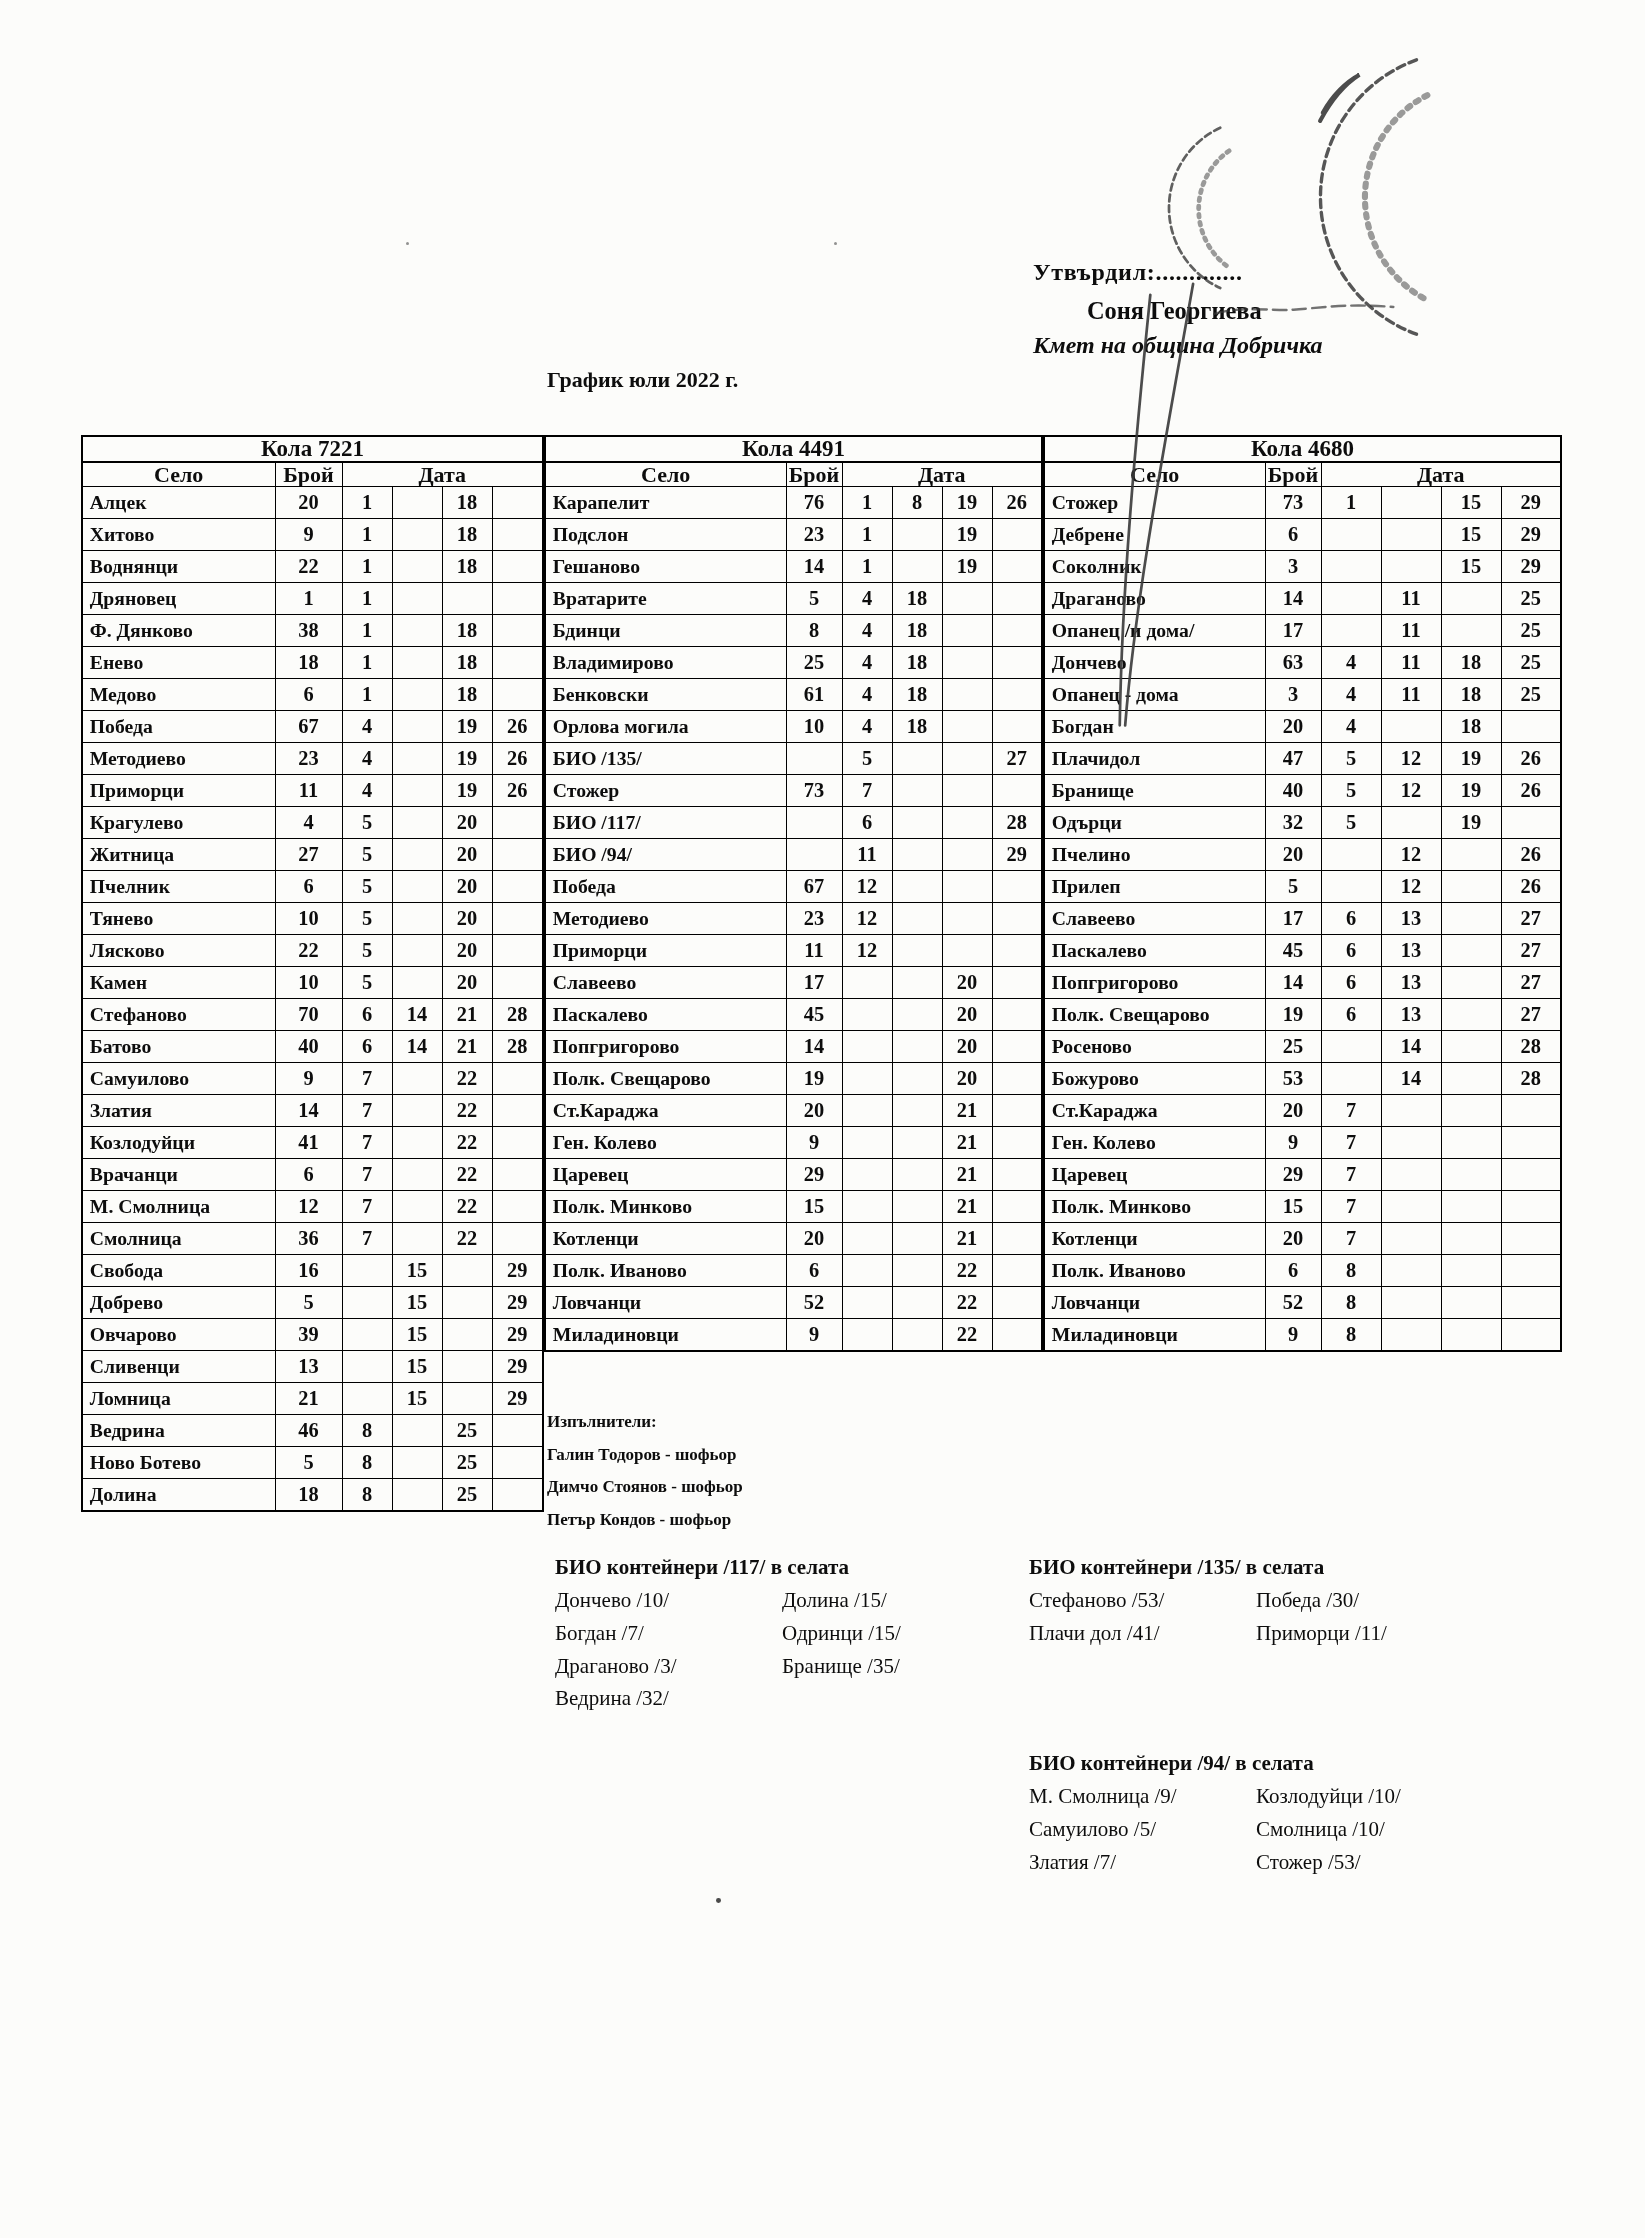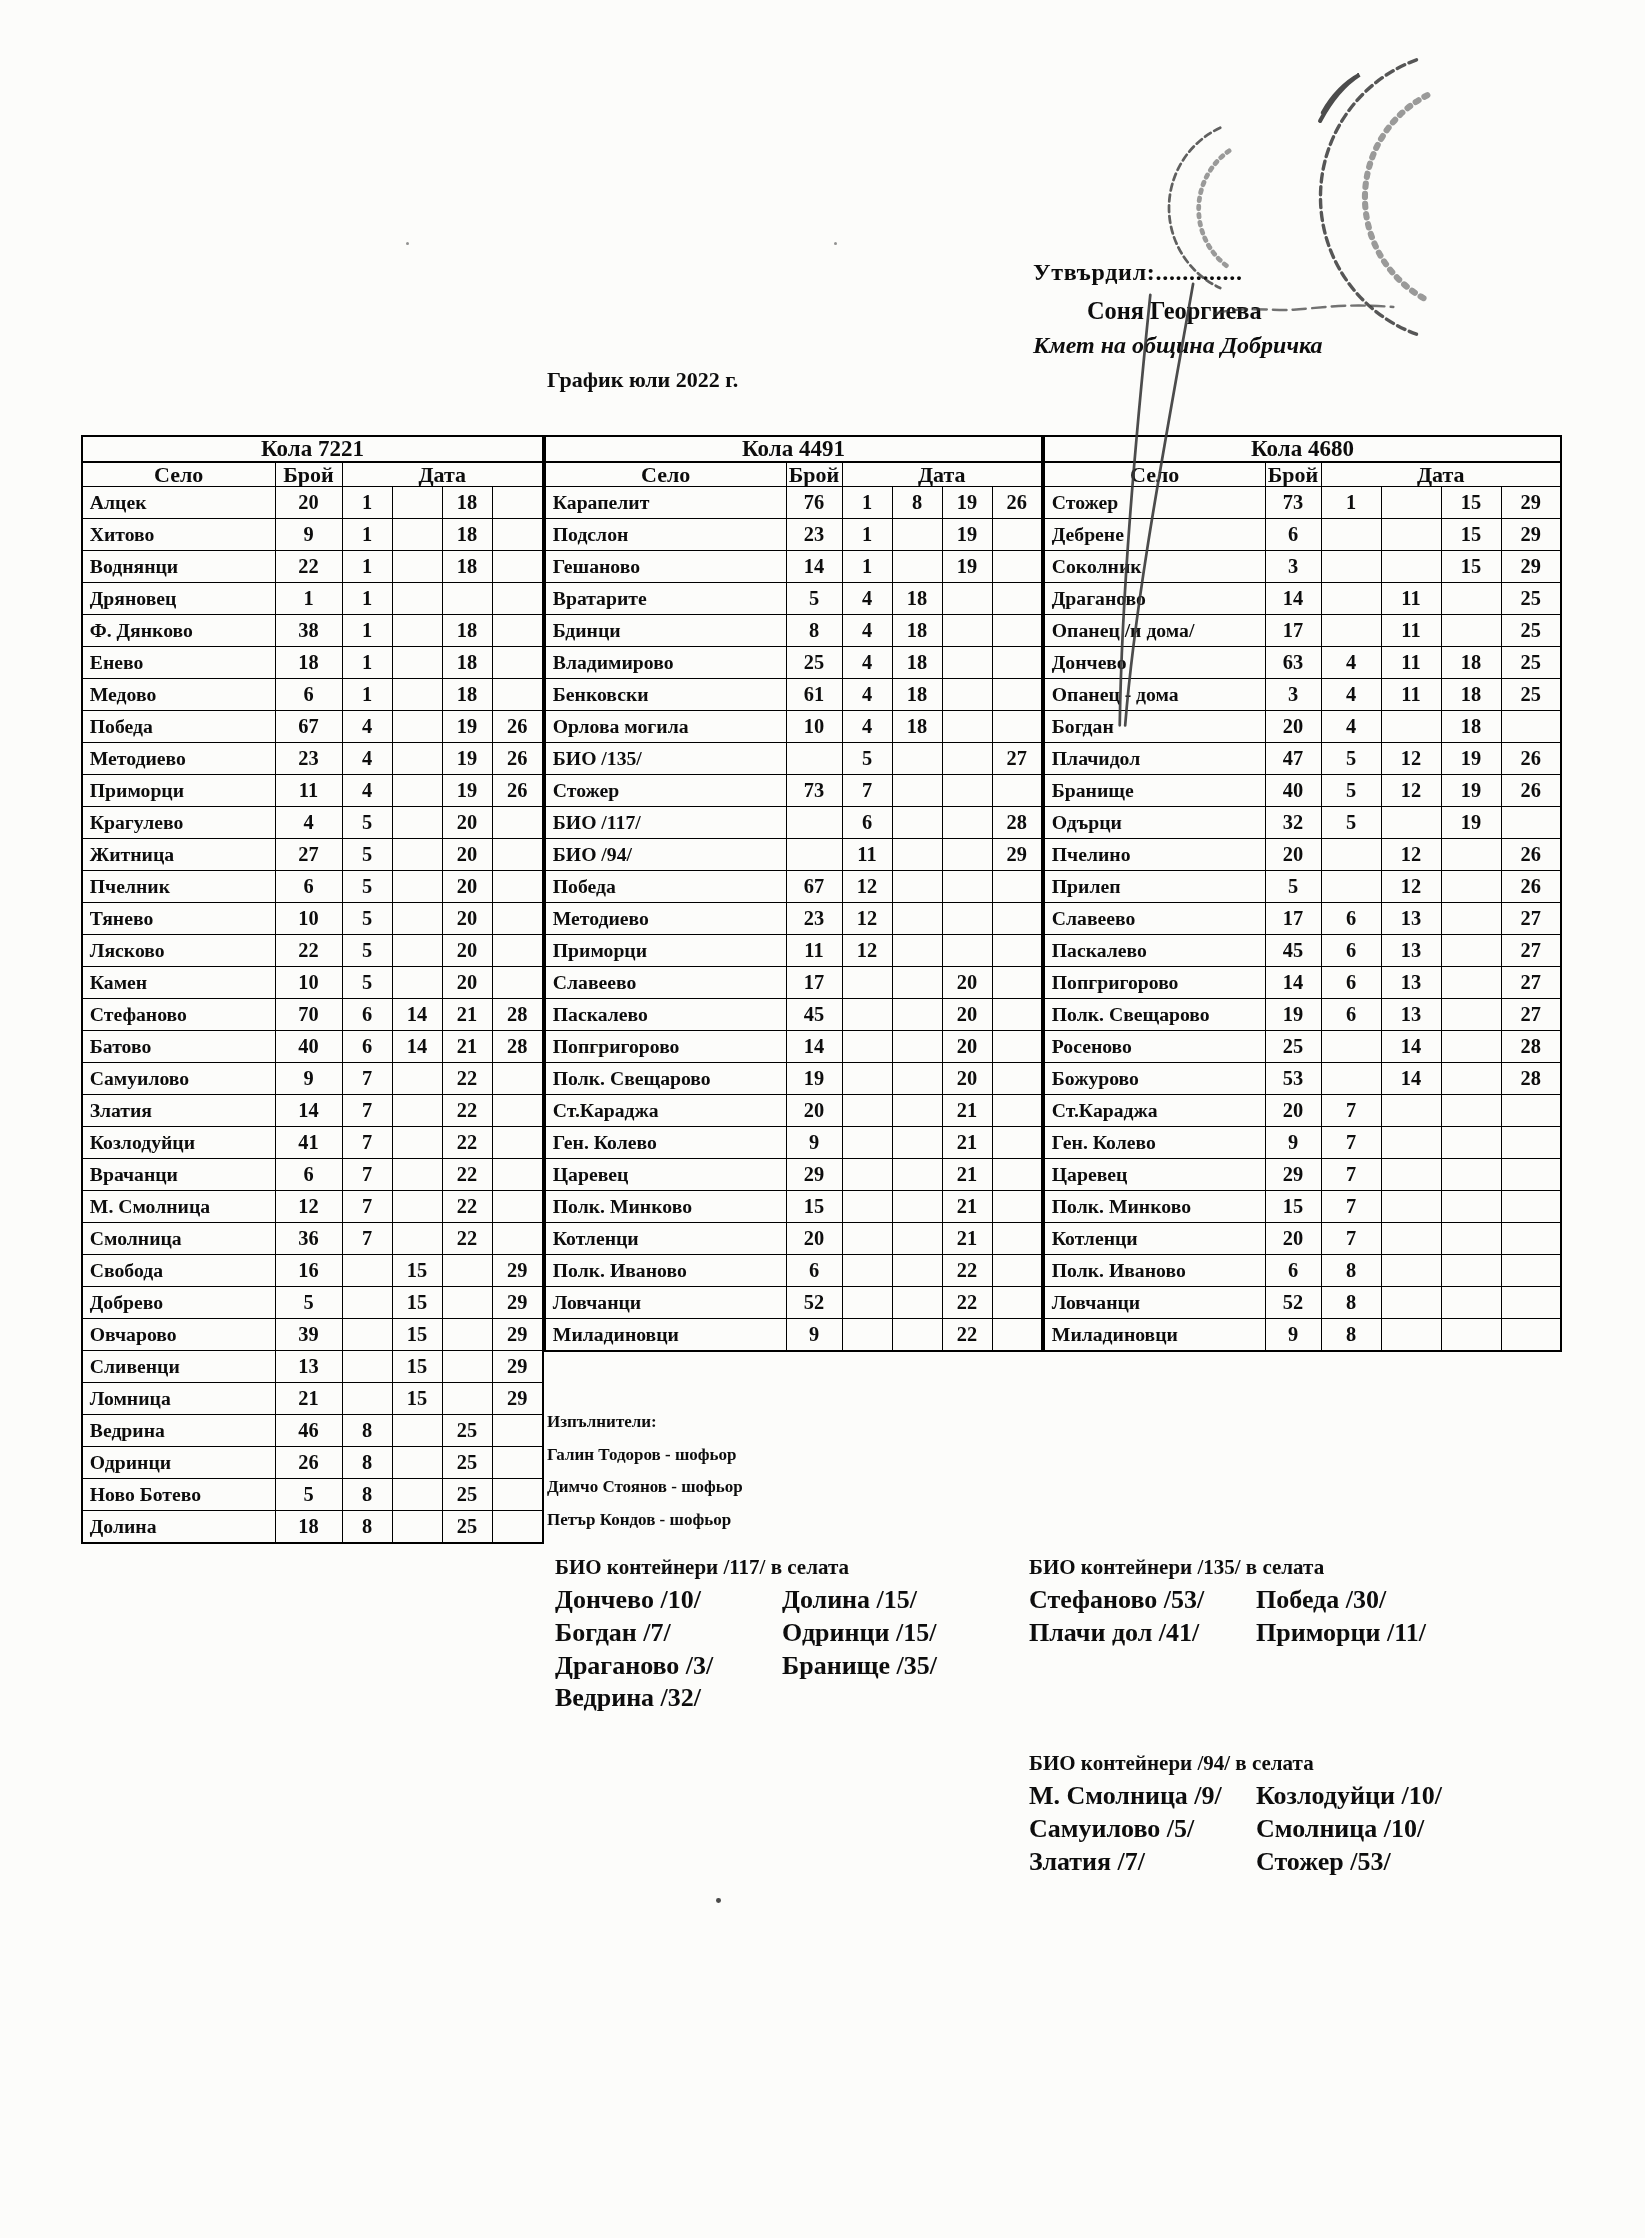--- a/index.html
+++ b/index.html
@@ -21,21 +21,21 @@
   th.colh{font-size:22px;text-align:center;}
   tbody td{height:31px;font-size:20.4px;font-weight:600;text-align:center;}
   tbody td.vc{text-align:left;padding-left:6.8px;font-size:19.7px;}
   .exec{position:absolute;left:547px;top:1411px;z-index:2;}
   .exec-head,.exec-item{font-size:17px;font-weight:600;line-height:22.4px;}
   .exec-item{margin-top:10.2px;}
   .bio{position:absolute;z-index:2;}
   .bio-head{font-size:21px;font-weight:600;line-height:22.4px;margin-bottom:11px;}
   .bio-cols{display:flex;}
   .bio-col{width:227px;}
-  .bio-item{font-size:26px;font-weight:700;line-height:22.4px;margin-bottom:10.2px;white-space:nowrap;}
+  .bio-item{font-size:21px;font-weight:400;line-height:22.4px;margin-bottom:10.2px;white-space:nowrap;}
   .speck{position:absolute;border-radius:50%;background:#4a4a4a;z-index:2;}
 </style>
 </head>
 <body>
 
 <div class="page">
 
   <svg class="ink" width="1646" height="2239" viewBox="0 0 2424 3297">
     <g stroke="#383838" fill="none" stroke-linecap="round">
       <path d="M 1797 188 A 130 130 0 0 0 1797 424" stroke-width="4" stroke-dasharray="10 6" opacity="0.8"></path>
@@ -313,28 +313,20 @@
           </tr>
           <tr>
             <td class="vc">Ведрина</td>
             <td class="cc">46</td>
             <td class="dc">8</td>
             <td class="dc"></td>
             <td class="dc">25</td>
             <td class="dc"></td>
           </tr>
           <tr>
-            <td class="vc">Одринци</td>
-            <td class="cc">26</td>
-            <td class="dc">8</td>
-            <td class="dc"></td>
-            <td class="dc">25</td>
-            <td class="dc"></td>
-          </tr>
-          <tr>
             <td class="vc">Ново Ботево</td>
             <td class="cc">5</td>
             <td class="dc">8</td>
             <td class="dc"></td>
             <td class="dc">25</td>
             <td class="dc"></td>
           </tr>
           <tr>
             <td class="vc">Долина</td>
             <td class="cc">18</td>

